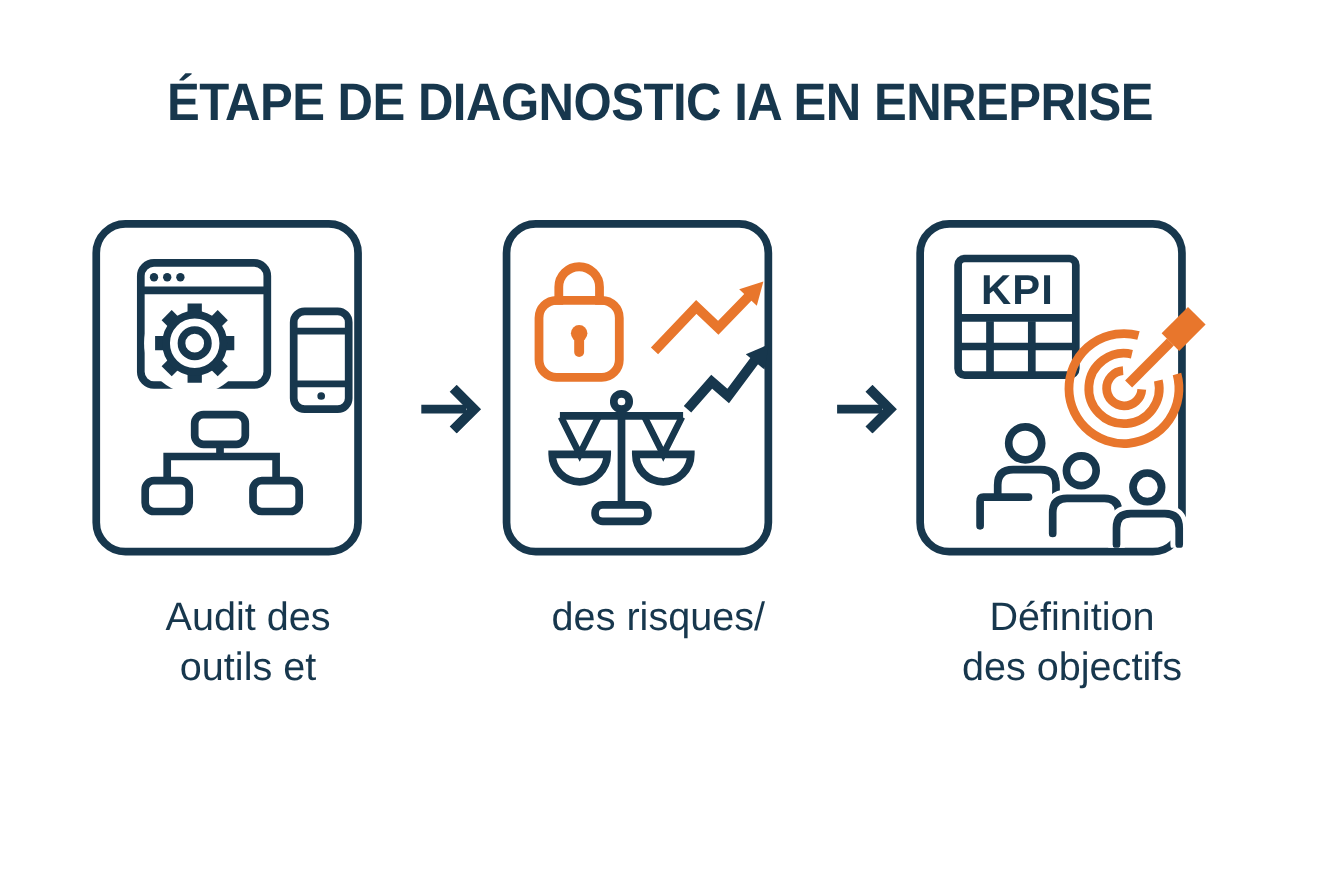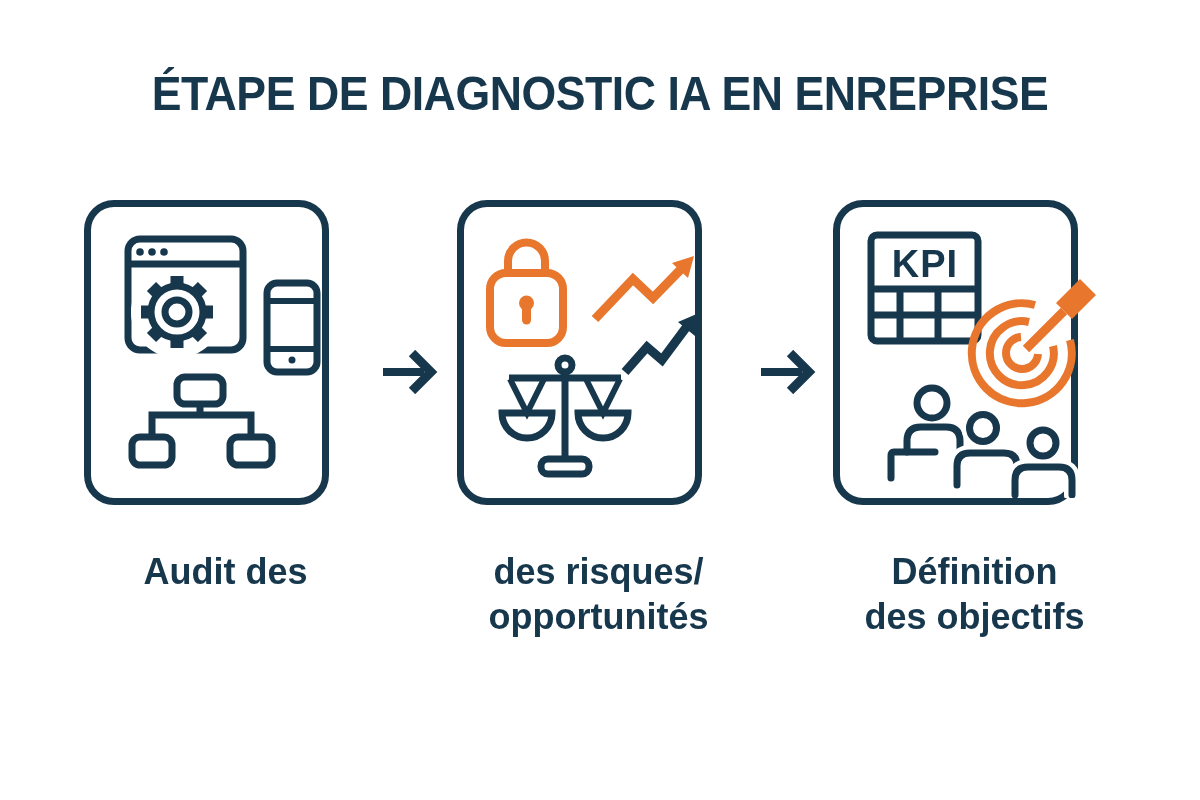--- a/index.html
+++ b/index.html
@@ -15,22 +15,22 @@
     color:var(--navy); transform:scaleX(.93);
   }
   .step{ position:absolute; top:200px; width:283px; }
   .card{
     width:245px; height:305px; box-sizing:border-box;
     border:7px solid var(--navy); border-radius:30px;
     position:relative; background:var(--background);
   }
   .card svg{ position:absolute; left:0; top:0; display:block; }
   .step-label{
-    margin-top:44px; text-align:center;
-    font-size:36px; font-weight:700; line-height:45px; color:var(--navy);
+    margin-top:33px; text-align:center;
+    font-size:36px; font-weight:400; line-height:45px; color:var(--navy);
   }
   .step-label span{ display:block; }
   .connector{ position:absolute; top:350px; }
   
   .sn{ stroke:var(--navy); }  .so{ stroke:var(--orange); }
   .fn{ fill:var(--navy); }    .fo{ fill:var(--orange); }
   .nf{ fill:none; }           .fw{ fill:#FFFFFF; }
   svg text{ font-family:"Liberation Sans", sans-serif; }
 </style>
 </head>
@@ -76,20 +76,21 @@
         <g class="nf sn" stroke-width="7">
           <rect x="86" y="170" width="46" height="27" rx="8"></rect>
           <path d="M109,197 V208 M61,230 V208 H160 V230"></path>
           <rect x="41" y="230" width="40" height="28" rx="8"></rect>
           <rect x="139" y="230" width="42" height="28" rx="8"></rect>
         </g>
       </svg>
     </div>
     <div class="step-label">
       <span>Audit des</span>
+      <span>outils et</span>
     </div>
   </section>
 
   <svg class="connector" style="left:380px" width="60" height="44" viewBox="0 0 60 44">
     <line x1="3" y1="22" x2="44" y2="22" class="sn" stroke-width="8"></line>
     <polyline points="32,3 51,22 32,41" class="nf sn" stroke-width="9"></polyline>
   </svg>
 
   <section class="step" style="left:457px">
     <div class="card">
@@ -115,21 +116,20 @@
           <path d="M46,172 L63,206 L80,172" stroke-width="6"></path>
           <path d="M122,172 L139,206 L156,172" stroke-width="6"></path>
           <path d="M38,206 A25,25 0 0 0 88,206 Z"></path>
           <path d="M114,206 A25,25 0 0 0 164,206 Z"></path>
           <rect x="77" y="252" width="48" height="15" rx="7"></rect>
         </g>
       </svg>
     </div>
     <div class="step-label">
       <span>des risques/</span>
-      <span>opportunités</span>
     </div>
   </section>
 
   <svg class="connector" style="left:758px" width="60" height="44" viewBox="0 0 60 44">
     <line x1="3" y1="22" x2="44" y2="22" class="sn" stroke-width="8"></line>
     <polyline points="32,3 51,22 32,41" class="nf sn" stroke-width="9"></polyline>
   </svg>
 
   <section class="step" style="left:833px">
     <div class="card">

